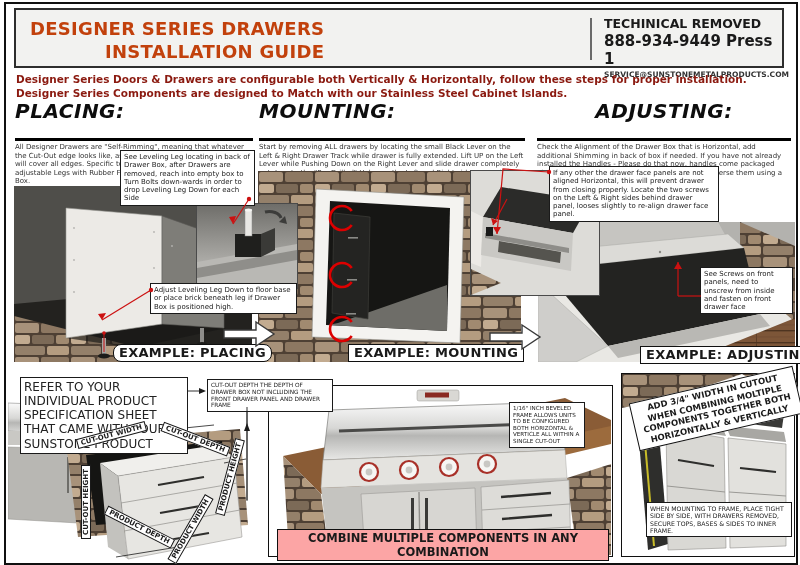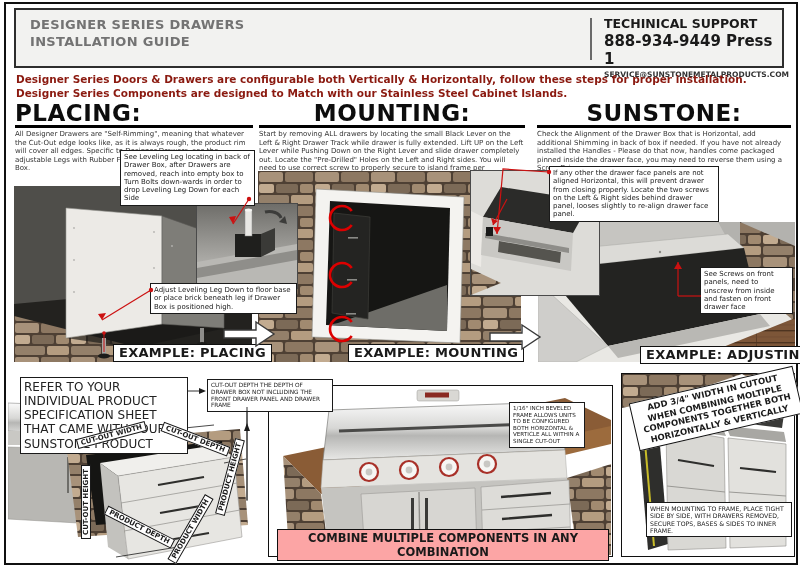--- a/index.html
+++ b/index.html
@@ -1,31 +1,31 @@
 <!DOCTYPE html>
 <html><head>
 <meta charset="utf-8">
 <style>
   html,body{margin:0;padding:0;background:#fff;}
   #page{position:relative;width:800px;height:565px;background:#fff;overflow:hidden;
         font-family:"DejaVu Sans","Liberation Sans",sans-serif;color:#1a1a1a;}
   .frame{position:absolute;left:4px;top:2px;width:790px;height:559px;border:2px solid #101010;}
   
   .hdr{position:absolute;left:14px;top:8px;width:770px;height:60px;background:#f2f2f0;border:2px solid #2e2e2e;box-sizing:border-box;}
-  .hdr-title{position:absolute;left:14px;top:7px;font-size:13px;font-weight:bold;line-height:1.28;letter-spacing:.3px;color:#737373;}
+  .hdr-title{position:absolute;left:14px;top:7px;font-size:18px;font-weight:bold;line-height:1.28;letter-spacing:.3px;color:#c2410c;text-align:right;}
   .hdr-div{position:absolute;left:574px;top:8px;width:2px;height:42px;background:#6a6a6a;}
   .hdr-support{position:absolute;left:588px;top:6px;width:176px;}
   .sup-label{font-size:12.5px;font-weight:bold;}
   .sup-phone{font-size:15px;font-weight:bold;margin-top:1px;}
   .sup-email{font-size:7.5px;font-weight:bold;color:#333;margin-top:2px;}
   
   .intro{position:absolute;left:16px;top:73px;width:772px;font-size:10.5px;font-weight:bold;line-height:1.3;color:#8B1A10;}
   
   .col{position:absolute;top:101px;}
-  .col-h{font-size:23px;font-weight:bold;letter-spacing:.5px;border-bottom:3px solid #000;padding-bottom:0px;line-height:1.05;color:#0d0d0d;}
+  .col-h{font-size:20px;font-weight:bold;letter-spacing:.5px;border-bottom:3px solid #000;padding-bottom:16px;line-height:1.05;color:#0d0d0d;font-style:italic;}
   .col-b{font-size:7px;line-height:1.22;color:#333;margin-top:2px;}
   
   .co{position:absolute;background:#fff;border:1px solid #1a1a1a;padding:2px 3px;font-size:7px;line-height:1.18;color:#222;z-index:5;box-sizing:border-box;}
   .ex{position:absolute;background:#fff;border:1.5px solid #101010;padding:0 5px 1px 5px;font-size:13px;font-weight:bold;letter-spacing:.3px;z-index:5;white-space:nowrap;}
   .dim{position:absolute;background:#fff;border:1px solid #161616;padding:0 3px;font-size:7px;font-weight:bold;white-space:nowrap;z-index:6;}
   .panel{position:absolute;z-index:1;}
   .inset{position:absolute;border:1px solid #4a4a4a;z-index:3;background:#9c9b97;}
   .bpanel{position:absolute;border:1.5px solid #101010;background:#fff;box-sizing:border-box;z-index:1;overflow:hidden;}
   .overlay{position:absolute;left:0;top:0;z-index:7;pointer-events:none;}
   .banner{position:absolute;background:#fff;border:1.5px solid #101010;font-size:8.5px;font-weight:bold;text-align:center;line-height:1.25;padding:2px 3px;z-index:6;}
@@ -69,38 +69,38 @@
     </defs>
   </svg>
 
   <div class="hdr">
     <div class="hdr-title">
       <div>DESIGNER SERIES DRAWERS</div>
       <div>INSTALLATION GUIDE</div>
     </div>
     <div class="hdr-div"></div>
     <div class="hdr-support">
-      <div class="sup-label">TECHINICAL SUPPORT</div>
+      <div class="sup-label">TECHINICAL REMOVED</div>
       <div class="sup-phone">888-934-9449 Press 1</div>
       <div class="sup-email">SERVICE@SUNSTONEMETALPRODUCTS.COM</div>
     </div>
   </div>
 
   <div class="intro">Designer Series Doors &amp; Drawers are configurable both Vertically &amp; Horizontally, follow these steps for proper installation. Designer Series Components are designed to Match with our Stainless Steel Cabinet Islands.</div>
 
   <div class="col" style="left:15px;width:238px;">
     <div class="col-h">PLACING:</div>
     <div class="col-b">All Designer Drawers are "Self-Rimming", meaning that whatever the Cut-Out edge looks like, as it is always rough, the product rim will cover all edges. Specific to Designer Drawers, see the adjustable Legs with Rubber Footings located at the Back of Drawer Box.</div>
   </div>
   <div class="col" style="left:259px;width:266px;">
-    <div class="col-h" style="text-align:center;">MOUNTING:</div>
+    <div class="col-h" style="">MOUNTING:</div>
     <div class="col-b">Start by removing ALL drawers by locating the small Black Lever on the Left &amp; Right Drawer Track while drawer is fully extended. Lift UP on the Left Lever while Pushing Down on the Right Lever and slide drawer completely out. Locate the "Pre-Drilled" Holes on the Left and Right sides. You will need to use correct screw to properly secure to island frame per construction type. If Drawer box is still not Level - continue adjusting the two leveler bolts in back, also we suggest using a "Leveler" to find the exact Horizontal Line.</div>
   </div>
   <div class="col" style="left:537px;width:254px;">
-    <div class="col-h" style="text-align:center;">SUNSTONE:</div>
+    <div class="col-h" style="text-align:center;">ADJUSTING:</div>
     <div class="col-b">Check the Alignment of the Drawer Box that is Horizontal, add additional Shimming in back of box if needed. If you have not already installed the Handles - Please do that now, handles come packaged pinned inside the drawer face, you may need to reverse them using a Screw Driver.</div>
   </div>
 
   <div class="panel" style="left:14px;top:186px;">
     <svg width="238" height="176" viewBox="0 0 238 176">
       <rect width="238" height="176" fill="#4f4e4a"></rect>
       <polygon points="0,118 238,96 238,176 0,176" fill="#23221f"></polygon>
       <polygon points="0,130 118,160 118,176 0,176" fill="url(#stonePat)"></polygon>
       <polygon points="52,152 148,138 212,142 120,162" fill="#171715" opacity="0.65"></polygon>
       <polygon points="52,22 148,30 210,52 116,42" fill="#3a3935"></polygon>
@@ -189,21 +189,21 @@
       <line x1="36" y1="28" x2="22" y2="54" stroke="#cc1111" stroke-width="1.2"></line>
       <polygon points="22,54 20,47 27,50" fill="#cc1111"></polygon>
     </svg>
   </div>
 
   <div class="co" style="left:120px;top:150px;width:135px;">See Leveling Leg locating in back of Drawer Box, after Drawers are removed, reach into empty box to Turn Bolts down-wards in order to drop Leveling Leg Down for each Side</div>
   <div class="co" style="left:150px;top:283px;width:147px;">Adjust Leveling Leg Down to floor base or place brick beneath leg if Drawer Box is positioned high.</div>
   <div class="co" style="left:549px;top:166px;width:170px;">If any other the drawer face panels are not aligned Horizontal, this will prevent drawer from closing properly. Locate the two screws on the Left &amp; Right sides behind drawer panel, looses slightly to re-align drawer face panel.</div>
   <div class="co" style="left:700px;top:267px;width:93px;">See Screws on front panels, need to unscrew from inside and fasten on front drawer face</div>
 
-  <div class="ex" style="left:113px;top:344px;">EXAMPLE: PLACING</div>
+  <div class="ex" style="left:113px;top:344px;border-radius:8px;">EXAMPLE: PLACING</div>
   <div class="ex" style="left:348px;top:344px;">EXAMPLE: MOUNTING</div>
   <div class="ex" style="left:640px;top:346px;">EXAMPLE: ADJUSTING</div>
 
   <svg class="overlay" style="left:222px;top:320px;" width="56" height="28">
     <polygon points="2,10 34,10 34,2 52,14 34,26 34,18 2,18" fill="#fff" stroke="#3a3a3a" stroke-width="1.4"></polygon>
   </svg>
   <svg class="overlay" style="left:488px;top:323px;" width="56" height="28">
     <polygon points="2,10 34,10 34,2 52,14 34,26 34,18 2,18" fill="#fff" stroke="#3a3a3a" stroke-width="1.4"></polygon>
   </svg>
 

